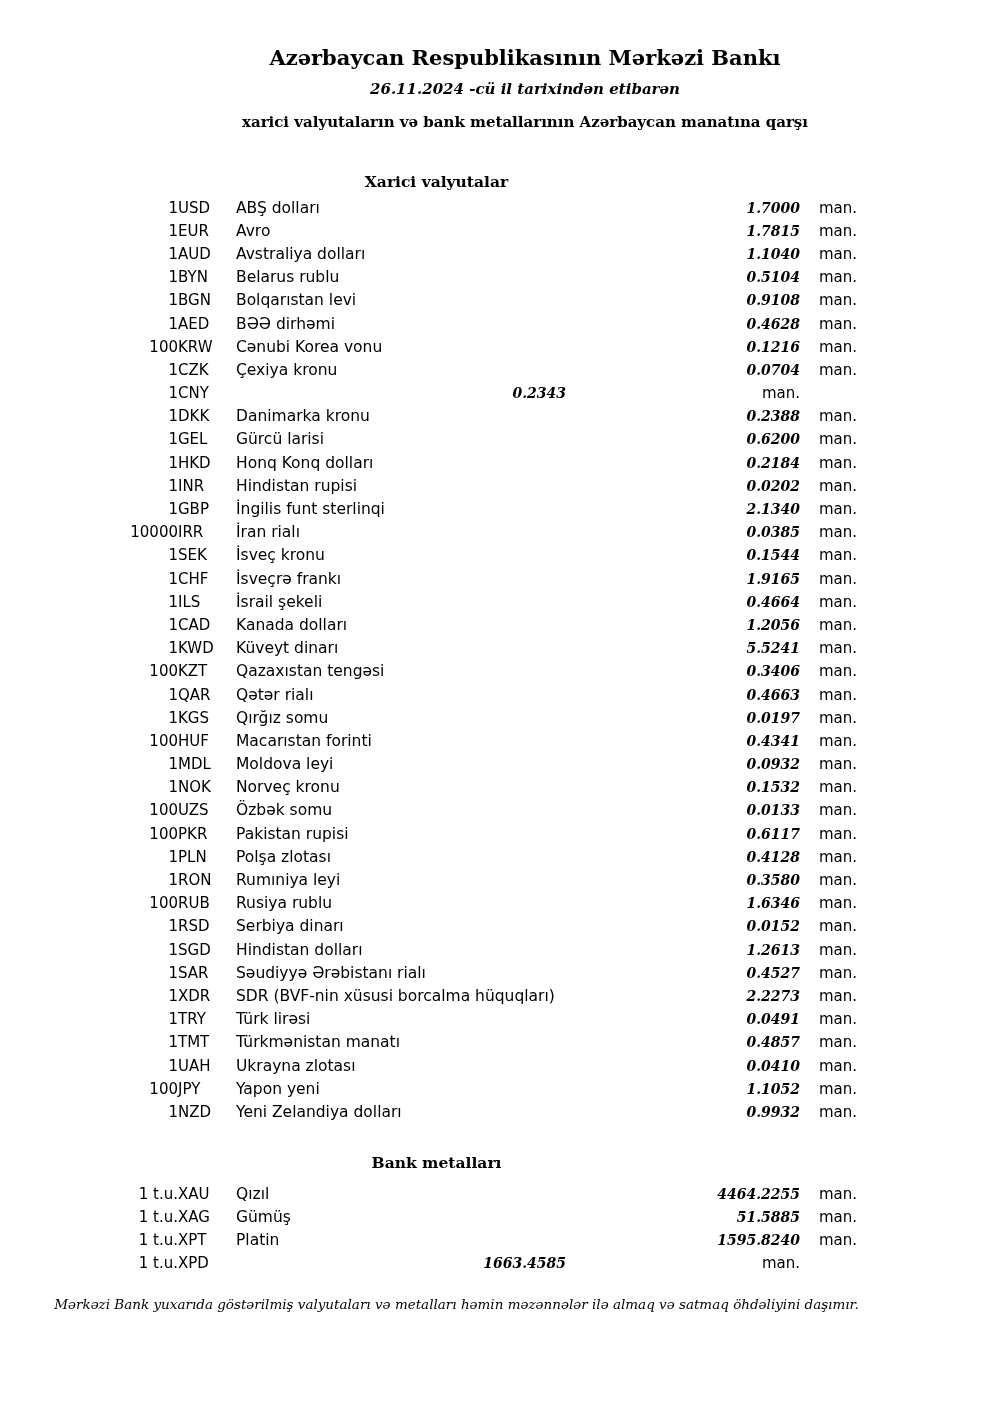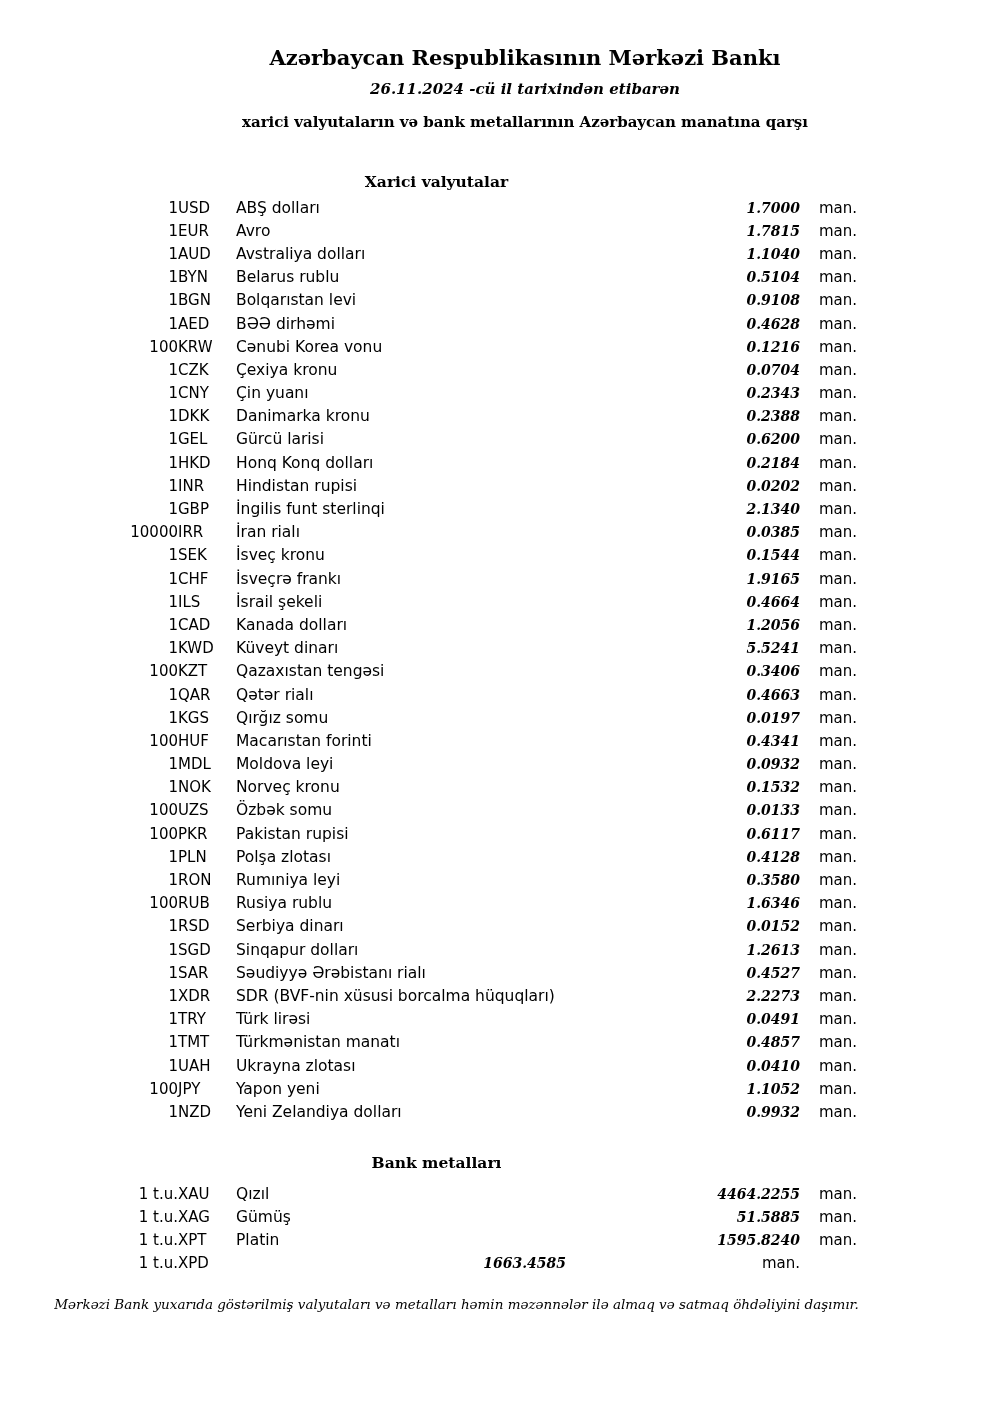--- a/index.html
+++ b/index.html
@@ -154,21 +154,20 @@
     <span class="cell-qty">1</span>
     <span class="cell-code">CZK</span>
     <span class="cell-name">Çexiya kronu</span>
     <span class="cell-rate">0.0704</span>
     <span class="cell-man">man.</span>
   </div>
 
   <div class="rate-row">
     <span class="cell-qty">1</span>
     <span class="cell-code">CNY</span>
-    <span class="cell-name">Çin yuanı</span>
     <span class="cell-rate">0.2343</span>
     <span class="cell-man">man.</span>
   </div>
 
   <div class="rate-row">
     <span class="cell-qty">1</span>
     <span class="cell-code">DKK</span>
     <span class="cell-name">Danimarka kronu</span>
     <span class="cell-rate">0.2388</span>
     <span class="cell-man">man.</span>
@@ -346,21 +345,21 @@
     <span class="cell-qty">1</span>
     <span class="cell-code">RSD</span>
     <span class="cell-name">Serbiya dinarı</span>
     <span class="cell-rate">0.0152</span>
     <span class="cell-man">man.</span>
   </div>
 
   <div class="rate-row">
     <span class="cell-qty">1</span>
     <span class="cell-code">SGD</span>
-    <span class="cell-name">Sinqapur dolları</span>
+    <span class="cell-name">Hindistan dolları</span>
     <span class="cell-rate">1.2613</span>
     <span class="cell-man">man.</span>
   </div>
 
   <div class="rate-row">
     <span class="cell-qty">1</span>
     <span class="cell-code">SAR</span>
     <span class="cell-name">Səudiyyə Ərəbistanı rialı</span>
     <span class="cell-rate">0.4527</span>
     <span class="cell-man">man.</span>

